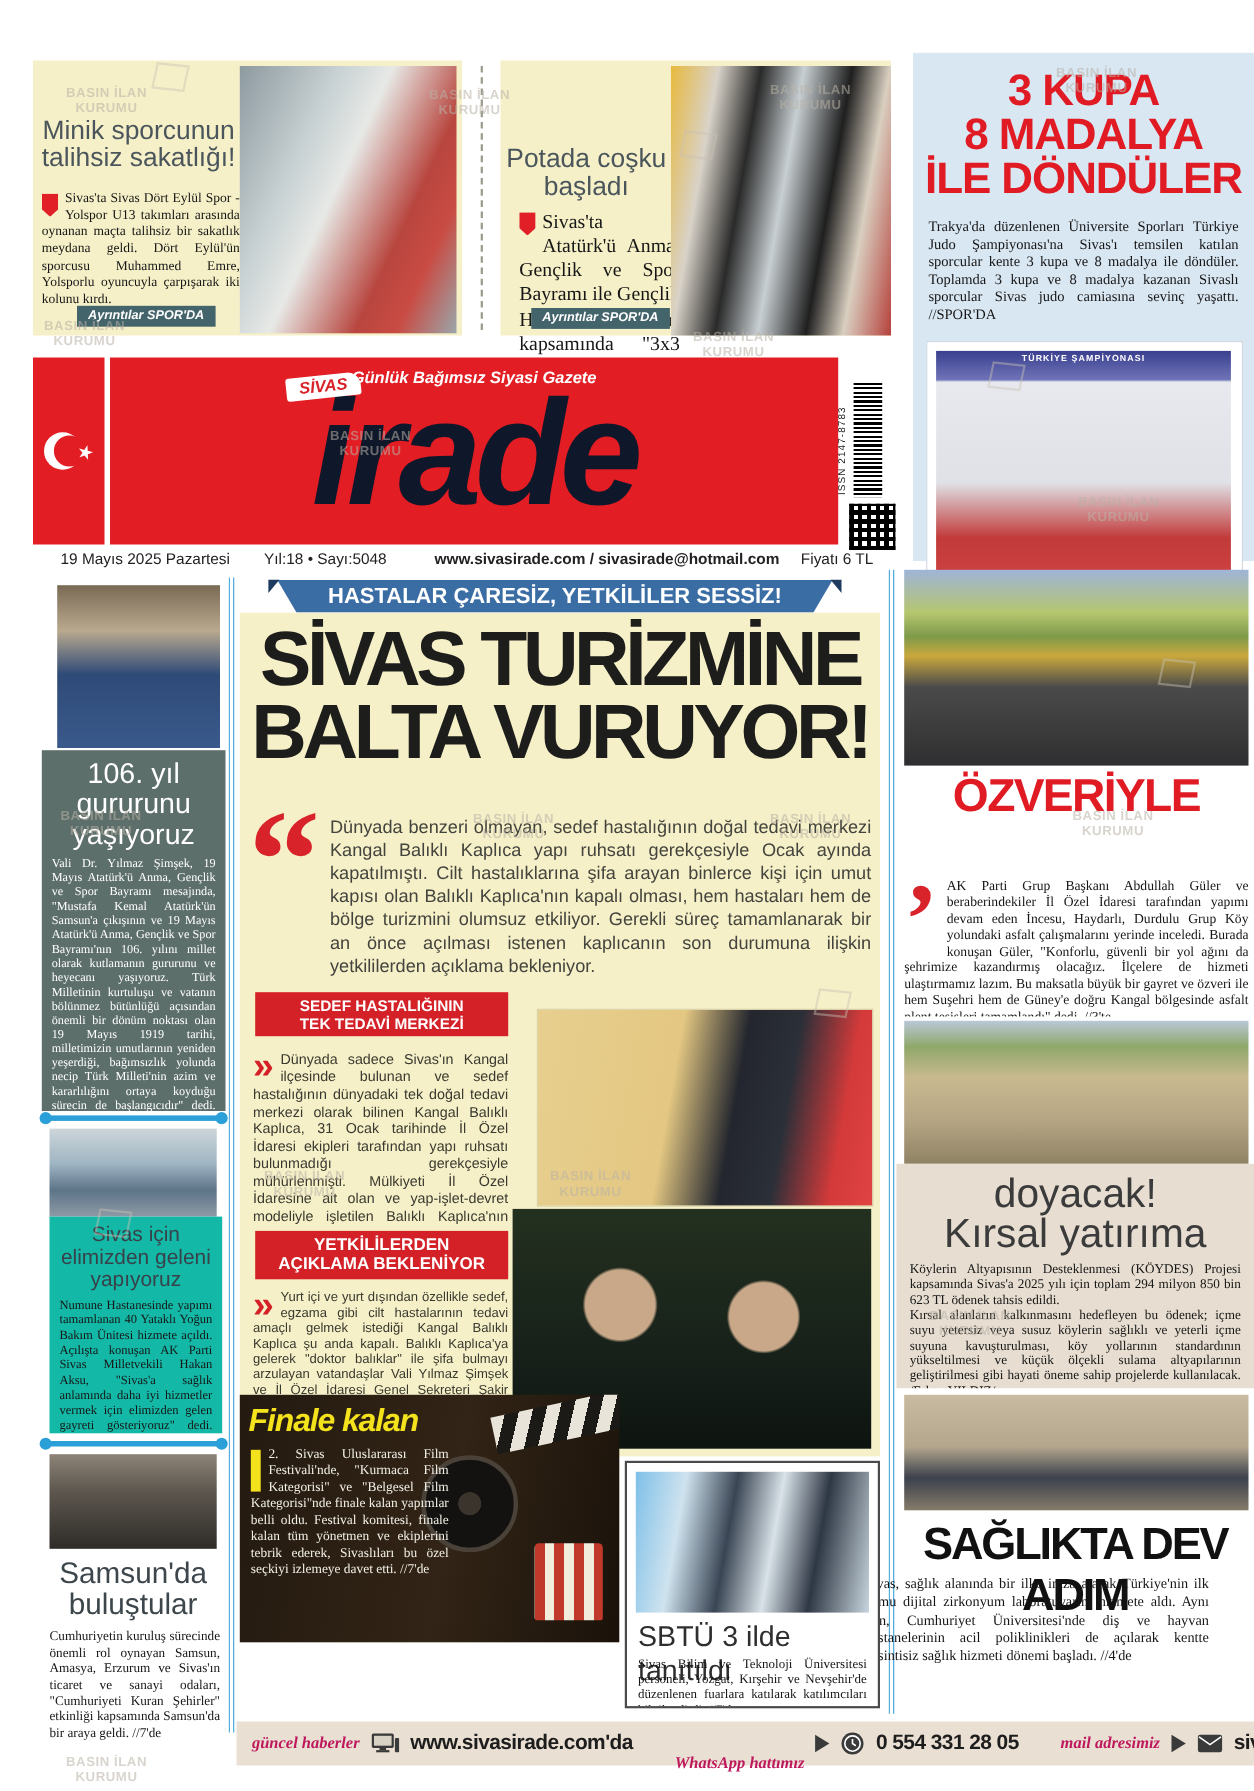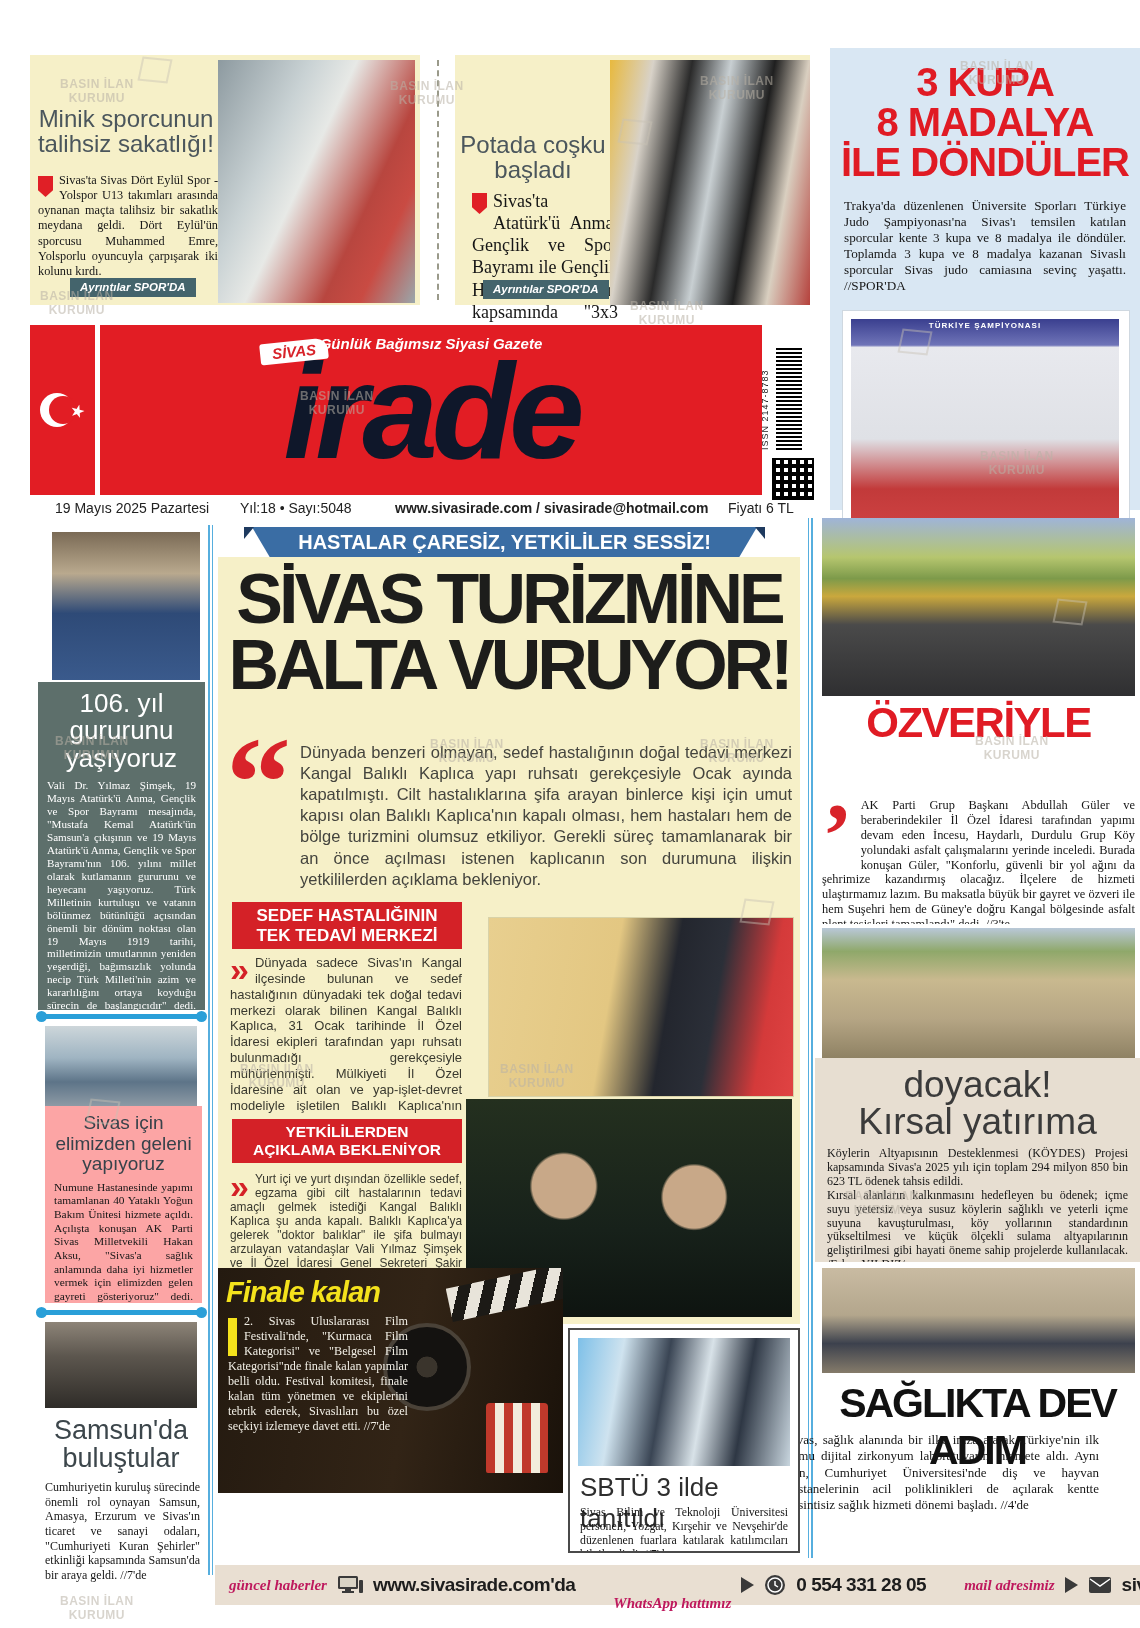--- a/index.html
+++ b/index.html
@@ -168,21 +168,21 @@
   <div class="abs" style="left:38px;top:682px;width:167px;height:328px;background:#5d6f6b;overflow:hidden;">
     <div style="color:#fff;text-align:center;font-size:26px;line-height:1.05;font-weight:400;padding-top:8px;">
       <div>106. yıl</div>
       <div>gururunu</div>
       <div>yaşıyoruz</div>
     </div>
     <div class="serif" style="color:#fff;font-size:11.1px;line-height:1.17;padding:7px 9px 0;">Vali Dr. Yılmaz Şimşek, 19 Mayıs Atatürk'ü Anma, Gençlik ve Spor Bayramı mesajında, "Mustafa Kemal Atatürk'ün Samsun'a çıkışının ve 19 Mayıs Atatürk'ü Anma, Gençlik ve Spor Bayramı'nın 106. yılını millet olarak kutlamanın gururunu ve heyecanı yaşıyoruz. Türk Milletinin kurtuluşu ve vatanın bölünmez bütünlüğü açısından önemli bir dönüm noktası olan 19 Mayıs 1919 tarihi, milletimizin umutlarının yeniden yeşerdiği, bağımsızlık yolunda necip Türk Milleti'nin azim ve kararlılığını ortaya koyduğu sürecin de başlangıcıdır" dedi. //2'de</div>
   </div>
   <div class="bluerule" style="left:40px;top:1014px;width:163px;"></div>
   <div class="ph ph-icu" style="left:45px;top:1026px;width:152px;height:80px;"></div>
-  <div class="abs" style="left:45px;top:1106px;width:157px;height:197px;background:#fca5a5;overflow:hidden;">
+  <div class="abs" style="left:45px;top:1106px;width:157px;height:197px;background:#14b8a6;overflow:hidden;">
     <div style="color:#37424a;text-align:center;font-size:19px;line-height:1.08;font-weight:400;padding-top:7px;">Sivas için elimizden geleni yapıyoruz</div>
     <div class="serif" style="font-size:11.4px;line-height:1.2;padding:6px 9px 0;">Numune Hastanesinde yapımı tamamlanan 40 Yataklı Yoğun Bakım Ünitesi hizmete açıldı. Açılışta konuşan AK Parti Sivas Milletvekili Hakan Aksu, "Sivas'a sağlık anlamında daha iyi hizmetler vermek için elimizden gelen gayreti gösteriyoruz" dedi. //2'de</div>
   </div>
   <div class="bluerule" style="left:40px;top:1310px;width:163px;"></div>
   <div class="ph ph-crowd" style="left:45px;top:1322px;width:152px;height:86px;"></div>
   <div class="abs story-title" style="left:30px;top:1416px;width:182px;font-size:27px;color:#3c464b;">
     <div>Samsun'da</div>
     <div>buluştular</div>
   </div>
   <div class="abs serif" style="left:45px;top:1480px;width:155px;font-size:12px;line-height:1.22;">Cumhuriyetin kuruluş sürecinde önemli rol oynayan Samsun, Amasya, Erzurum ve Sivas'ın ticaret ve sanayi odaları, "Cumhuriyeti Kuran Şehirler" etkinliği kapsamında Samsun'da bir araya geldi. //7'de</div>
@@ -192,21 +192,21 @@
   <div class="ktri" style="left:755px;top:527px;border-width:0 10px 12px 0;border-color:transparent #1e3a5f transparent transparent;"></div>
 
   <div class="abs panel-yellow" style="left:218px;top:557px;width:582px;height:767px;overflow:hidden;">
     <div style="text-align:center;font-weight:900;color:#1d1d1b;font-size:70px;line-height:.94;letter-spacing:-4px;padding-top:10px;">
       <div>SİVAS TURİZMİNE</div>
       <div>BALTA VURUYOR!</div>
     </div>
     <div class="abs bigquote" style="left:8px;top:160px;font-size:130px;line-height:1;">“</div>
     <div class="abs" style="left:82px;top:185px;width:492px;font-size:16.5px;line-height:1.28;color:#44443e;text-align:justify;">Dünyada benzeri olmayan, sedef hastalığının doğal tedavi merkezi Kangal Balıklı Kaplıca yapı ruhsatı gerekçesiyle Ocak ayında kapatılmıştı. Cilt hastalıklarına şifa arayan binlerce kişi için umut kapısı olan Balıklı Kaplıca'nın kapalı olması, hem hastaları hem de bölge turizmini olumsuz etkiliyor. Gerekli süreç tamamlanarak bir an önce açılması istenen kaplıcanın son durumuna ilişkin yetkililerden açıklama bekleniyor.</div>
 
-    <div class="abs subbanner" style="left:14px;top:345px;width:226px;font-size:17px;">
+    <div class="abs subbanner" style="left:14px;top:345px;width:226px;font-size:14px;">
       <div>SEDEF HASTALIĞININ</div>
       <div>TEK TEDAVİ MERKEZİ</div>
     </div>
     <div class="abs" style="left:12px;top:398px;width:232px;height:158px;font-size:13px;line-height:1.22;color:#39392f;text-align:justify;overflow:hidden;">
       <span class="chev">»</span><span>Dünyada sadece Sivas'ın Kangal ilçesinde bulunan ve sedef hastalığının dünyadaki tek doğal tedavi merkezi olarak bilinen Kangal Balıklı Kaplıca, 31 Ocak tarihinde İl Özel İdaresi ekipleri tarafından yapı ruhsatı bulunmadığı gerekçesiyle mühürlenmişti. Mülkiyeti İl Özel İdaresine ait olan ve yap-işlet-devret modeliyle işletilen Balıklı Kaplıca'nın akıbeti merak ediliyor.</span>
     </div>
     <div class="abs subbanner" style="left:14px;top:562px;width:226px;font-size:15.5px;">
       <div>YETKİLİLERDEN</div>
       <div>AÇIKLAMA BEKLENİYOR</div>
     </div>

